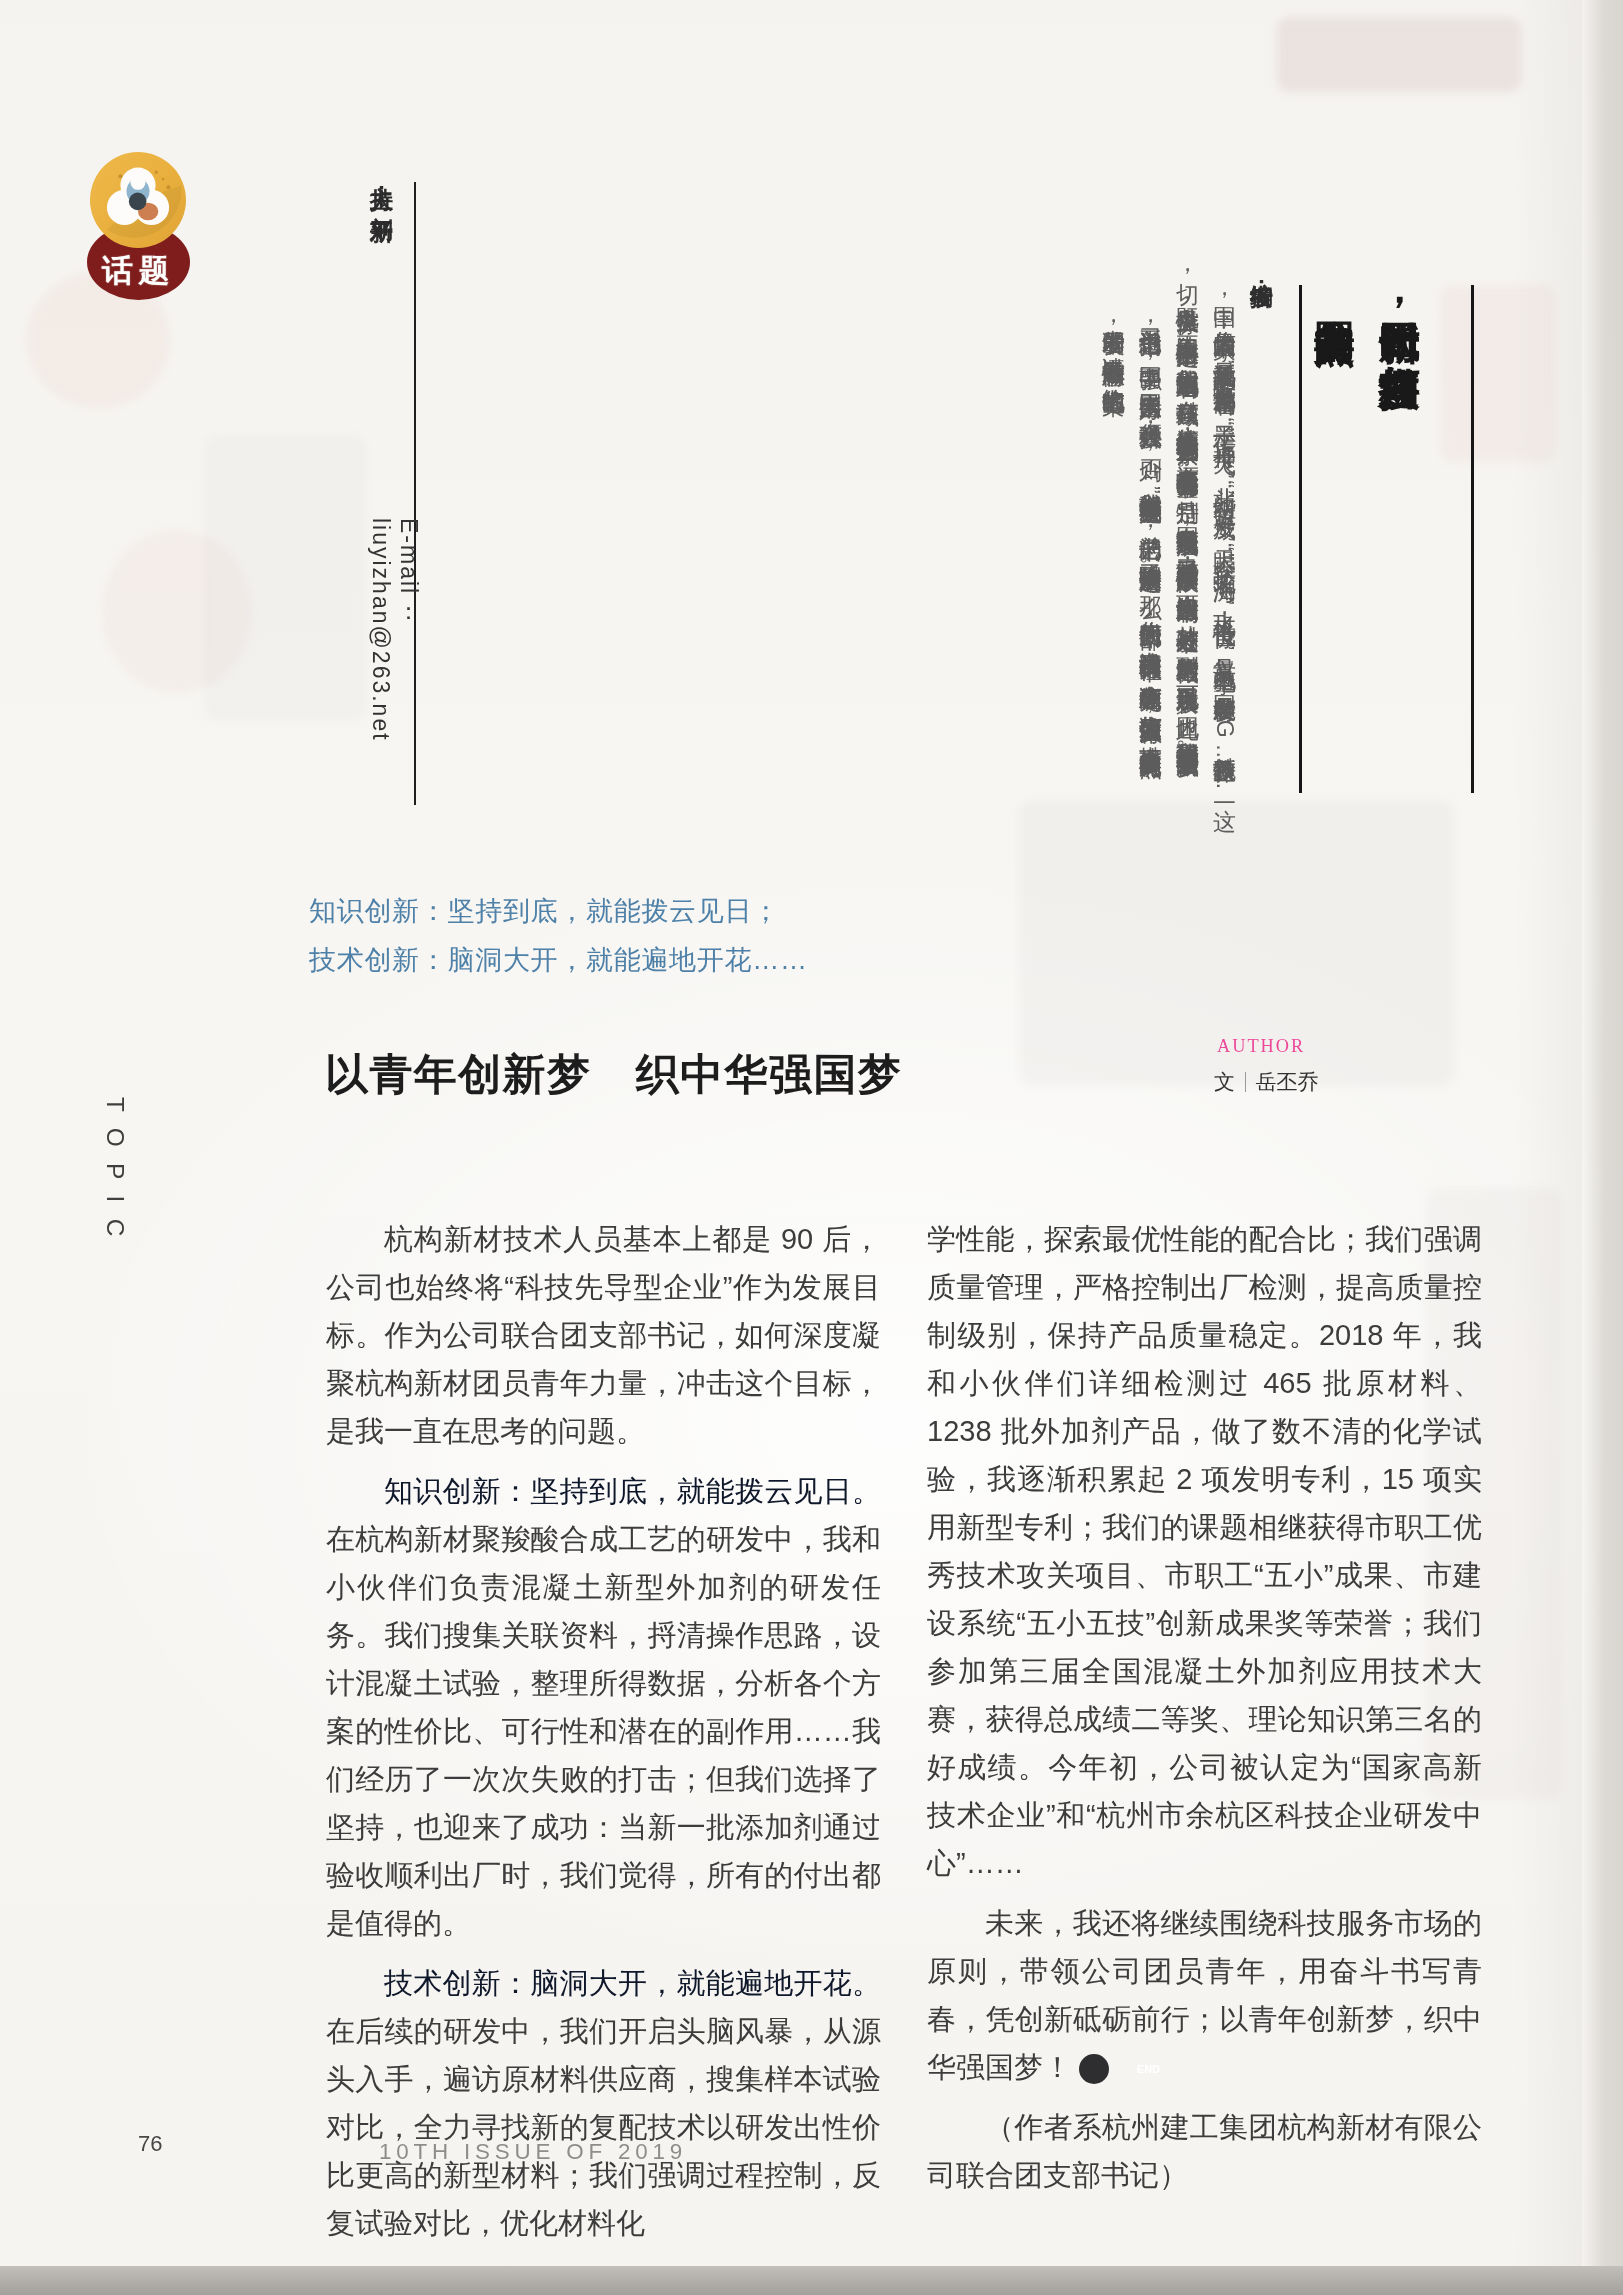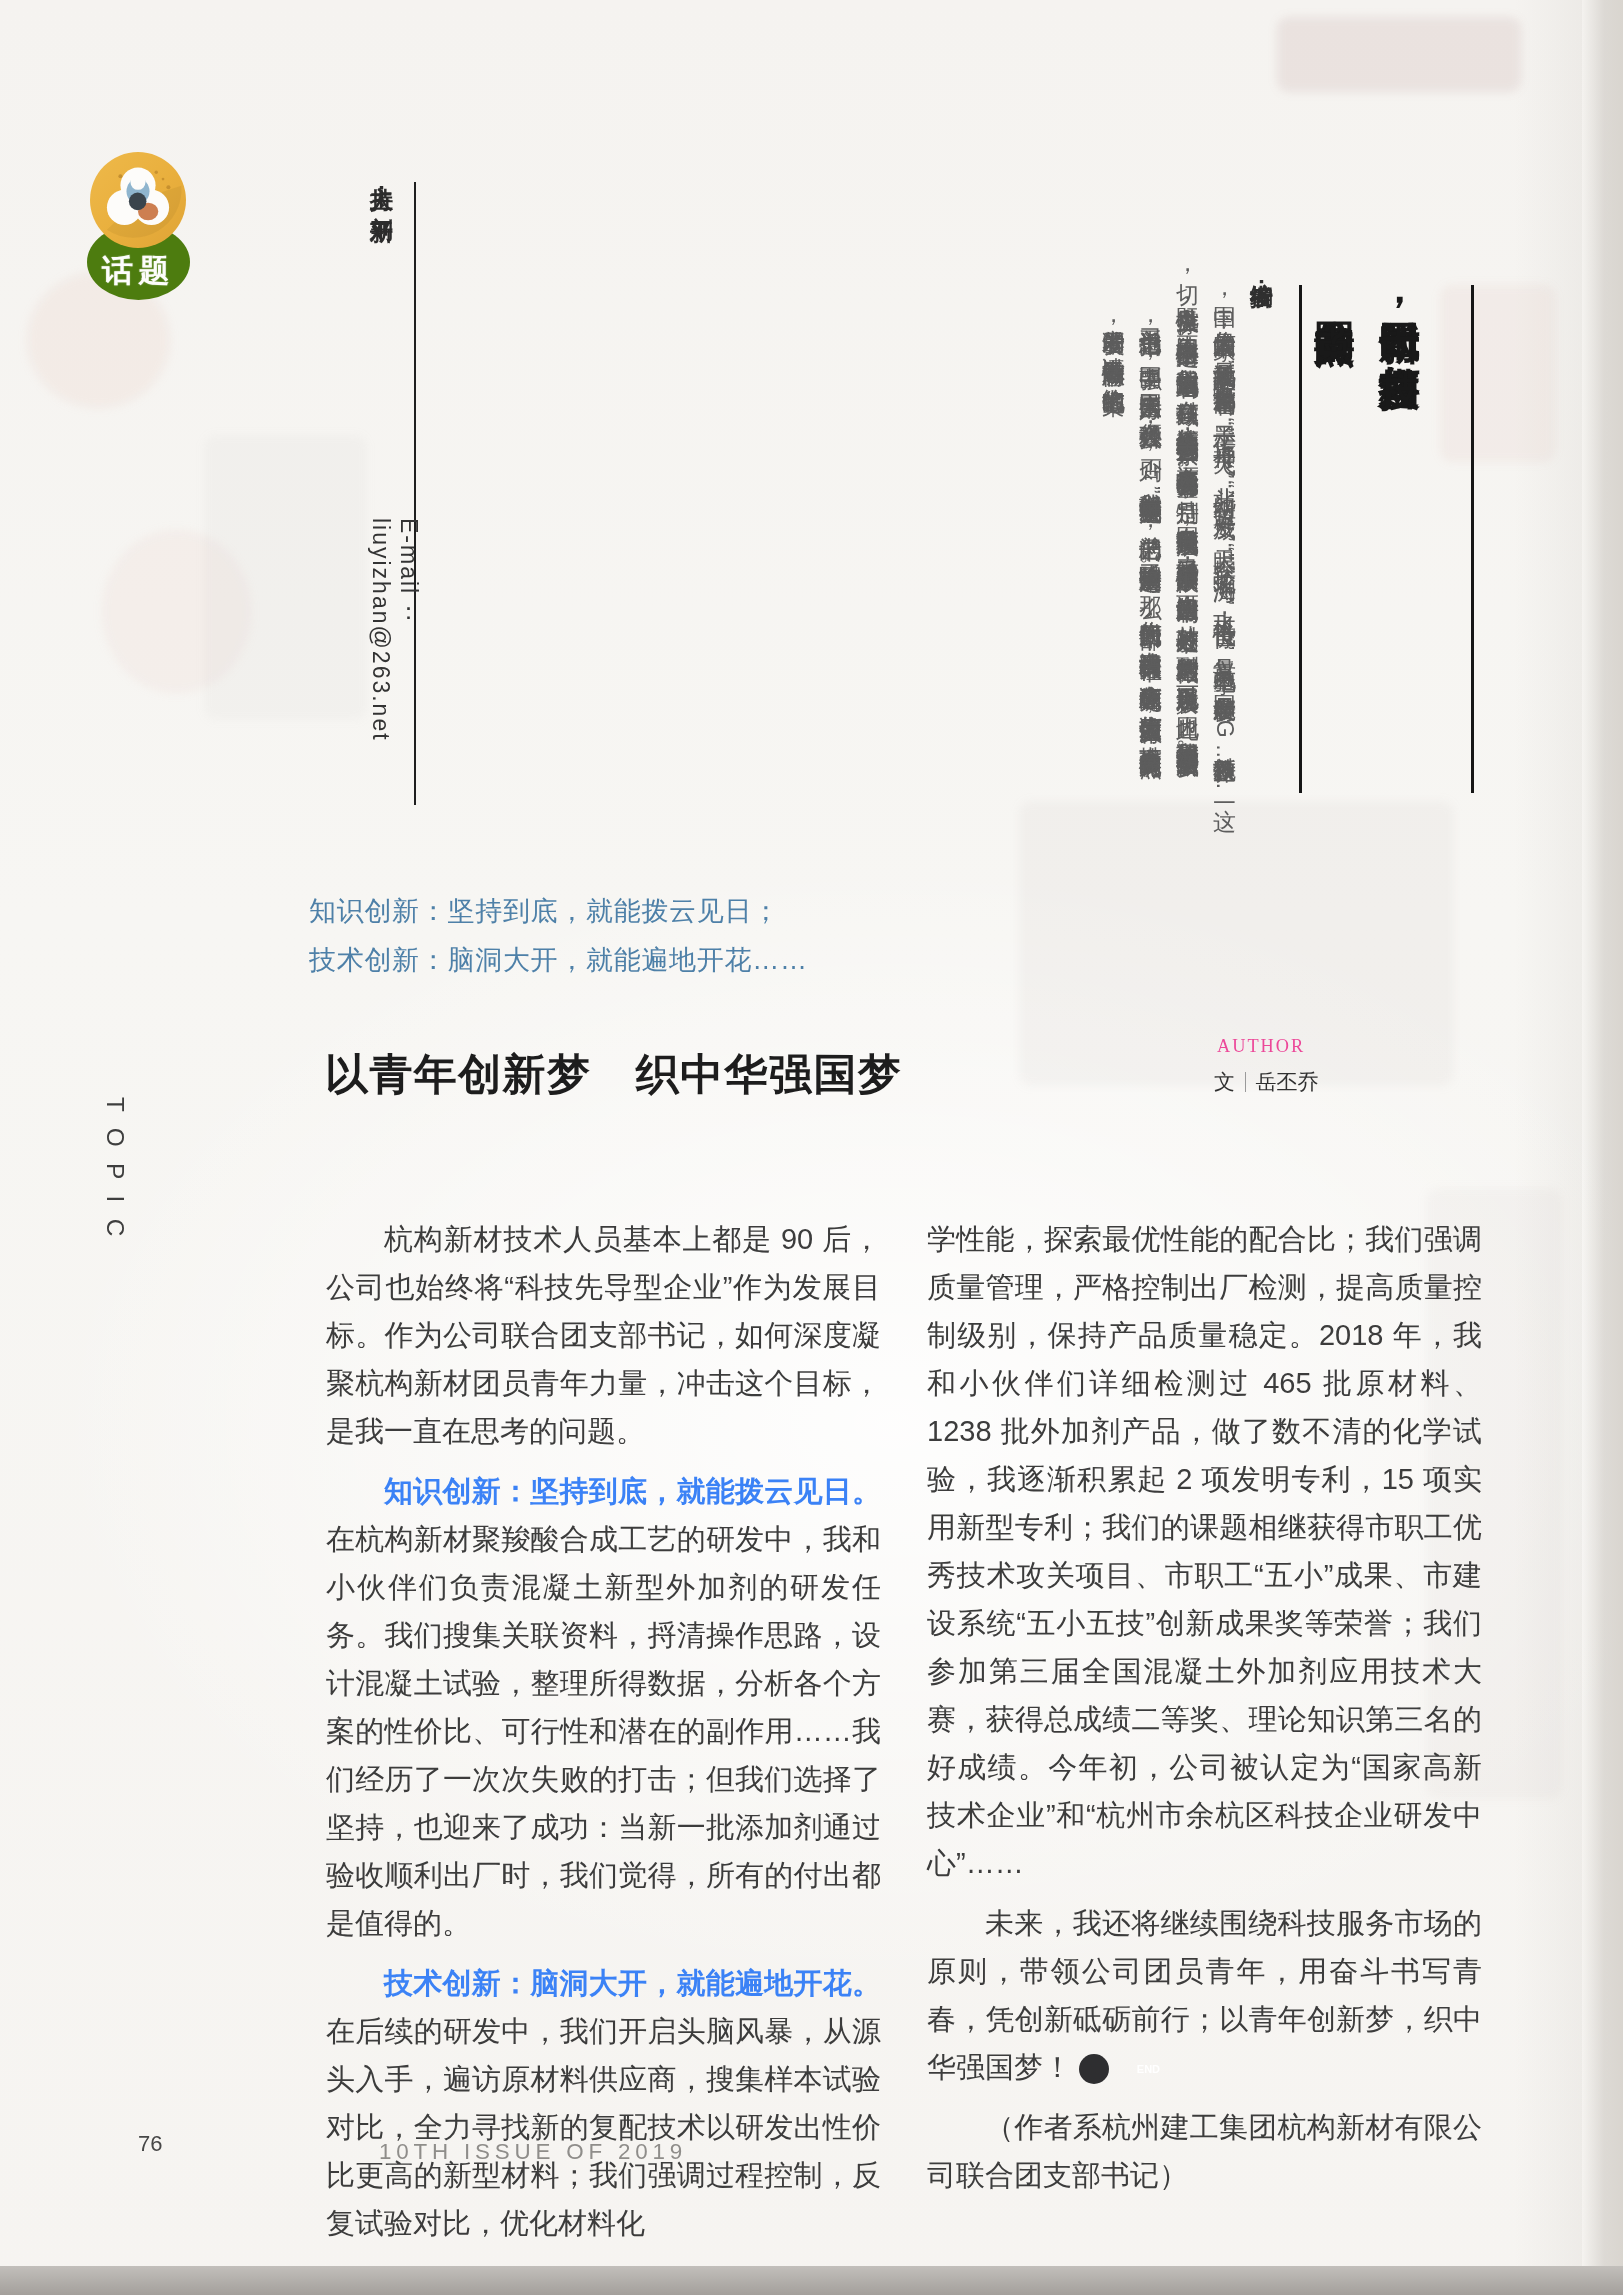--- a/index.html
+++ b/index.html
@@ -24,21 +24,21 @@
   .g1{left:27px;top:272px;width:143px;height:136px;background:rgba(226,170,160,.12);border-radius:50%;}
   .g2{left:102px;top:530px;width:149px;height:163px;background:rgba(225,175,170,.10);border-radius:50%;}
   .g3{left:1277px;top:17px;width:244px;height:75px;background:rgba(140,80,75,.10);}
   .g4{left:1440px;top:285px;width:115px;height:177px;background:rgba(205,140,125,.08);}
   .g5{left:1019px;top:801px;width:435px;height:285px;background:rgba(170,160,158,.07);}
   .g6{left:204px;top:435px;width:163px;height:285px;background:rgba(165,165,175,.06);}
   .g7{left:1426px;top:1188px;width:136px;height:611px;background:rgba(170,160,155,.06);}
 
   
   .logo-blue{left:87px;top:224px;width:103px;height:76px;border-radius:50%;
-    background:#4d7c0f;display:flex;align-items:center;justify-content:center;padding-top:17.7px;box-sizing:border-box;}
+    background:#7f1d1d;display:flex;align-items:center;justify-content:center;padding-top:17.7px;box-sizing:border-box;}
   .logo-blue span{color:#fdfdfc;font-size:31px;font-weight:700;letter-spacing:5.4px;text-shadow:0 0 1.4px rgba(255,255,255,.6);}
   .logo-yellow{left:90px;top:152px;width:96px;height:96px;}
 
   
   .title-block{left:1299px;top:285px;width:175px;height:508px;
     border-left:3.4px solid #161616;border-right:3.4px solid #161616;box-sizing:border-box;}
   .vtitle{writing-mode:vertical-rl;height:100%;padding:2.7px 4.1px 0 0;
     font-size:41px;line-height:65px;font-weight:800;color:#191919;letter-spacing:0.7px;
     font-family:"Liberation Sans",sans-serif;}
   .vtitle span{display:block;}
@@ -69,21 +69,21 @@
     font-size:18.3px;font-weight:400;letter-spacing:2px;color:#ec4899;}
   .byline{left:1214px;top:1068px;display:flex;align-items:center;gap:9.5px;font-size:21px;color:#303030;}
   .byline .divider{width:1.4px;height:20.4px;background:#9a9a9a;}
 
   
   .body-col{width:579px;font-size:29px;line-height:48px;color:#3c3c3c;
     text-align:justify;text-justify:inter-ideograph;}
   .body-col p{margin:12px;}
   .body-col p.ind2{text-indent:2em;}
   .body-col p.ind0{text-indent:0;}
-  .body-col strong{font-weight:700;color:#3b82f6;}
+  .body-col strong{font-weight:400;color:#0f172a;}
   .col-left{left:314px;top:1203px;}
   .col-right{left:915px;top:1203px;}
   .end-badge{display:inline-block;width:30px;height:30px;border-radius:50%;
     background:#2e2e30;color:#fff;font-size:11px;font-weight:700;line-height:30px;
     text-align:center;vertical-align:middle;margin-left:6.8px;letter-spacing:0;}
 
   
   .page-number{left:138px;top:2131px;font-size:22px;color:#474747;}
   .footer-issue{left:379px;top:2139px;font-size:22.4px;color:#8f8d8a;letter-spacing:4.8px;}
 </style>

